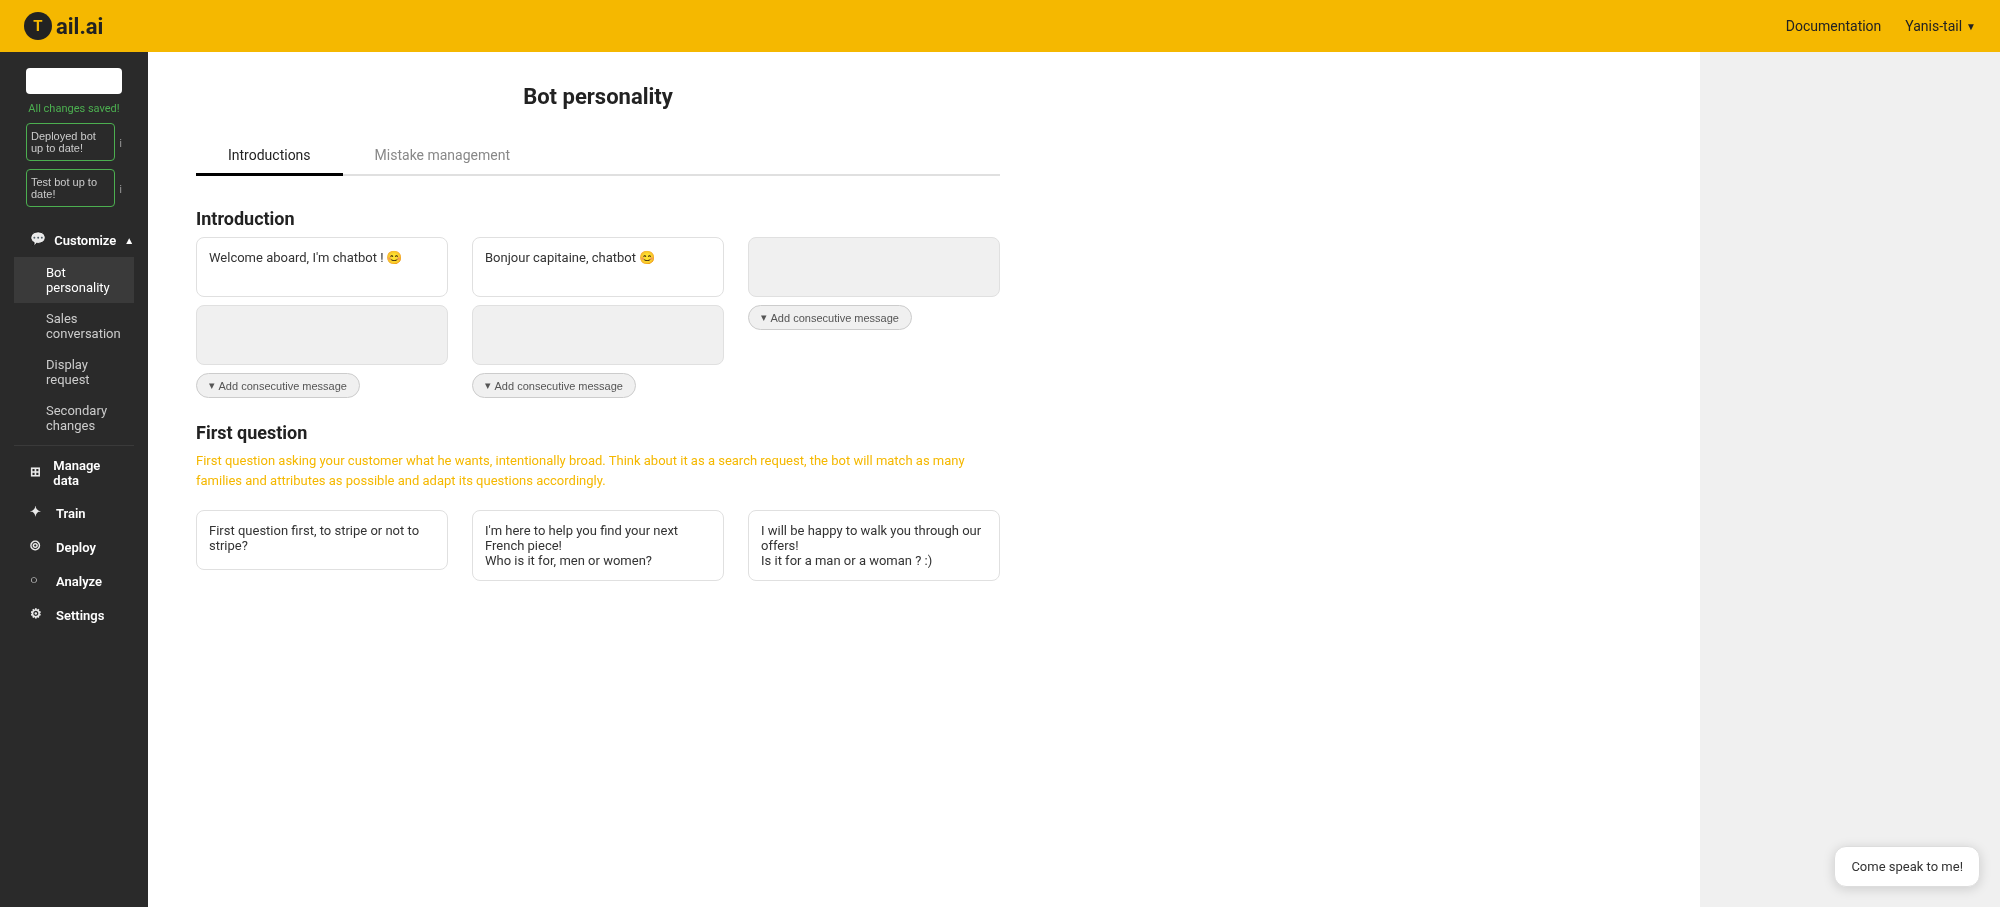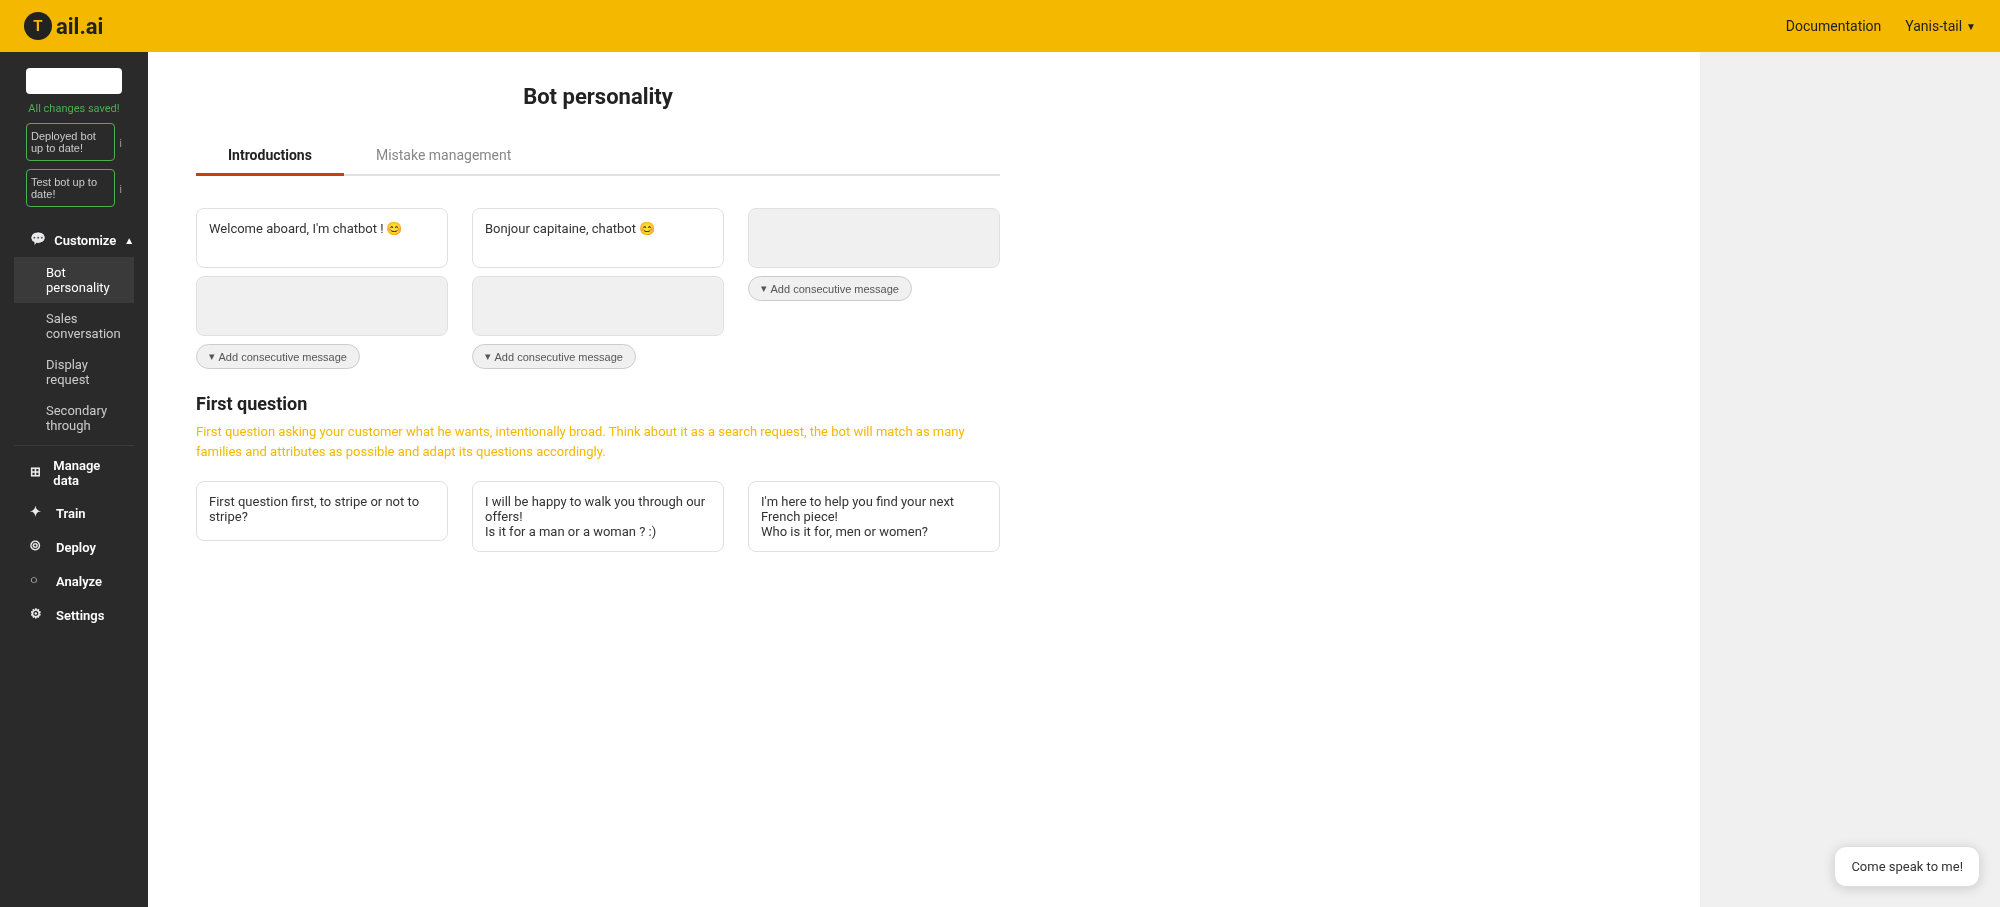--- a/index.html
+++ b/index.html
@@ -151,22 +151,22 @@
     .tab {
       padding: 10px 32px;
       font-size: 14px;
       cursor: pointer;
       color: #888;
       border-bottom: 3px solid transparent;
       margin-bottom: -2px;
     }
     .tab.active {
       color: #222;
-      font-weight: 700;
-      border-bottom: 3px solid #c2410c;
+      font-weight: 400;
+      border-bottom: 3px solid #000000;
     }
 
     
     .section-title {
       font-size: 18px;
       font-weight: 700;
       color: #222;
       margin-bottom: 8px;
     }
     .section-desc {
@@ -266,21 +266,21 @@
 
     <div class="sidebar-section-label">
       <span class="section-icon">💬</span>
       <span>Customize</span>
       <span class="chevron">▲</span>
     </div>
 
     <div class="sidebar-nav-item active">Bot personality</div>
     <div class="sidebar-nav-item">Sales conversation</div>
     <div class="sidebar-nav-item">Display request</div>
-    <div class="sidebar-nav-item">Secondary through</div>
+    <div class="sidebar-nav-item">Secondary changes</div>
 
     <div class="sidebar-divider"></div>
 
     <div class="sidebar-section-label">
       <span class="section-icon">⊞</span>
       <span>Manage data</span>
     </div>
 
     <div class="sidebar-section-label">
       <span class="section-icon">✦</span>
@@ -307,20 +307,21 @@
     <div class="content-panel">
       <div class="content-inner">
 
         <h1 class="page-title">Bot personality</h1>
 
         <div class="tabs">
           <div class="tab active">Introductions</div>
           <div class="tab">Mistake management</div>
         </div>
 
+        <div class="section-title">Introduction</div>
 
         <div class="message-grid">
 
           <div class="message-col">
             <div class="message-bubble">Welcome aboard, I'm chatbot ! 😊</div>
             <div class="message-bubble-empty"></div>
             <button class="add-consecutive-btn">
               <span>▾</span>
               <span>Add consecutive message</span>
             </button>
@@ -345,26 +346,26 @@
         </div>
 
         <div class="section-title">First question</div>
         <div class="section-desc">First question asking your customer what he wants, intentionally broad. Think about it as a search request, the bot will match as many families and attributes as possible and adapt its questions accordingly.</div>
 
         <div class="message-grid">
           <div class="message-col">
             <div class="message-bubble">First question first, to stripe or not to stripe?</div>
           </div>
           <div class="message-col">
+            <div class="message-bubble" style="white-space: pre-line;">I'm here to help you find your next French piece!
+Who is it for, men or women?</div>
+          </div>
+          <div class="message-col">
             <div class="message-bubble" style="white-space: pre-line;">I will be happy to walk you through our offers!
 Is it for a man or a woman ? :)</div>
-          </div>
-          <div class="message-col">
-            <div class="message-bubble" style="white-space: pre-line;">I'm here to help you find your next French piece!
-Who is it for, men or women?</div>
           </div>
         </div>
 
       </div>
     </div>
 
     <div class="right-panel"></div>
   </div>
 
 </div>

